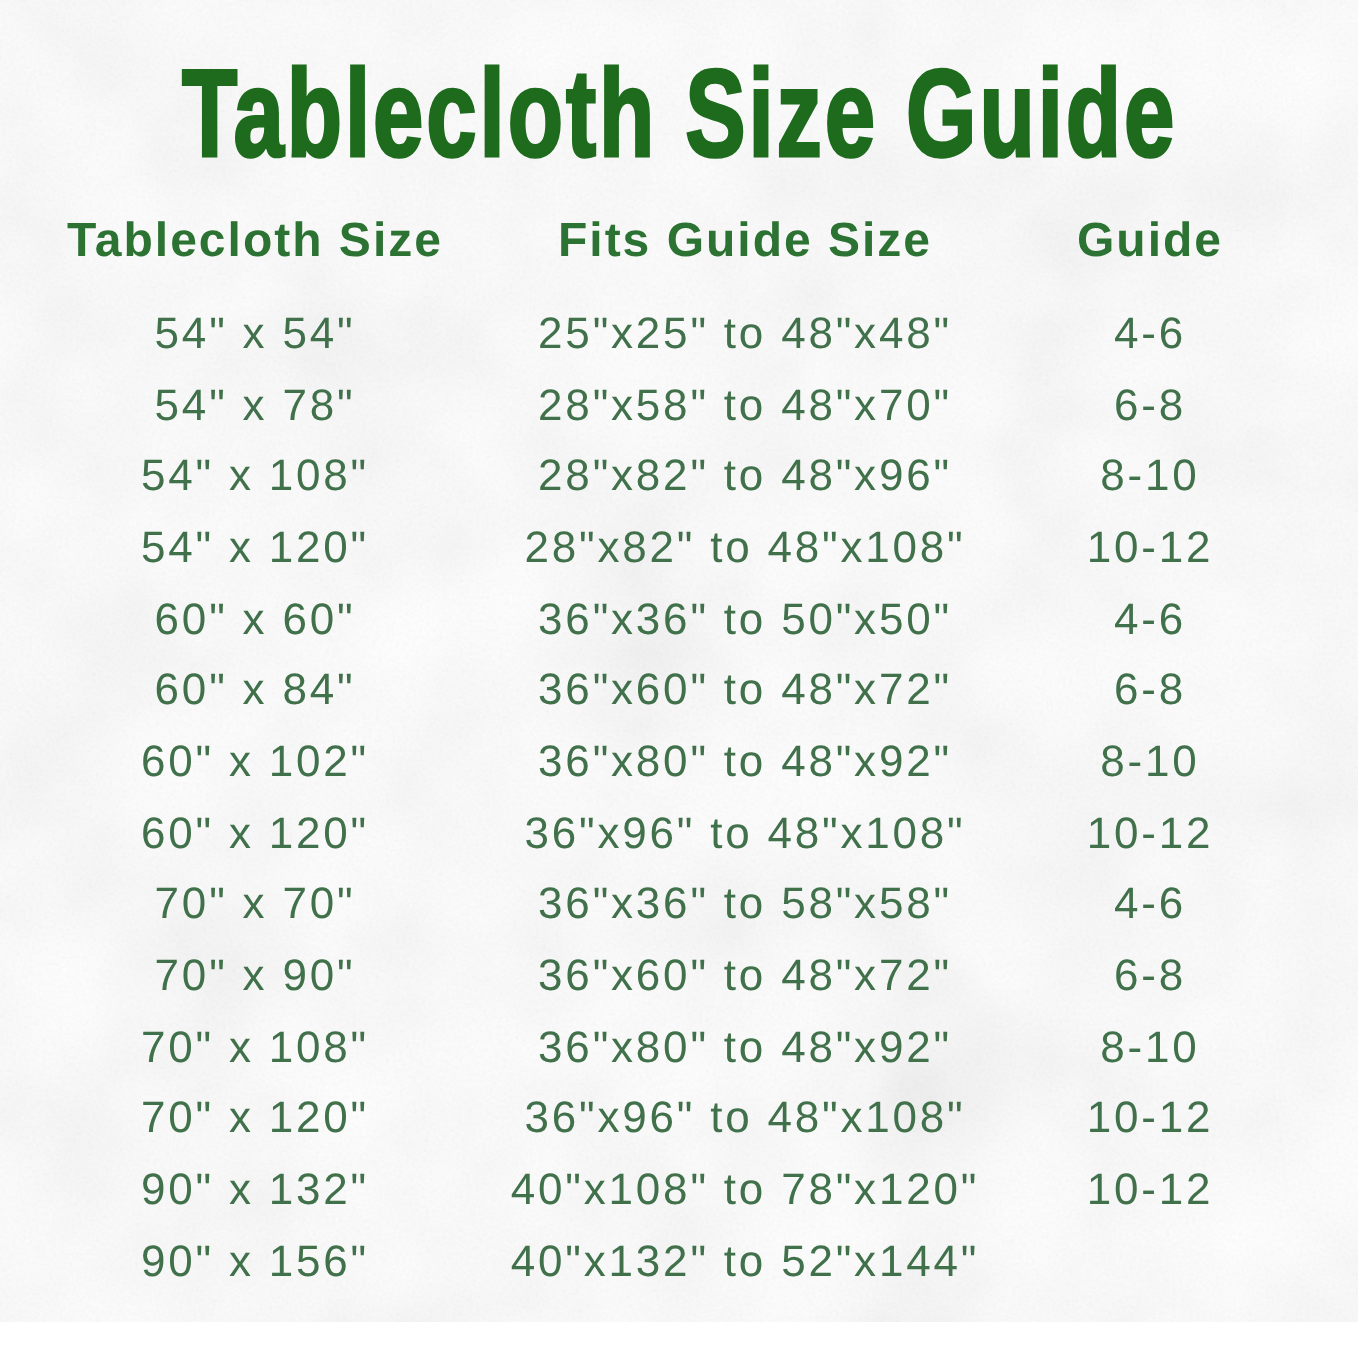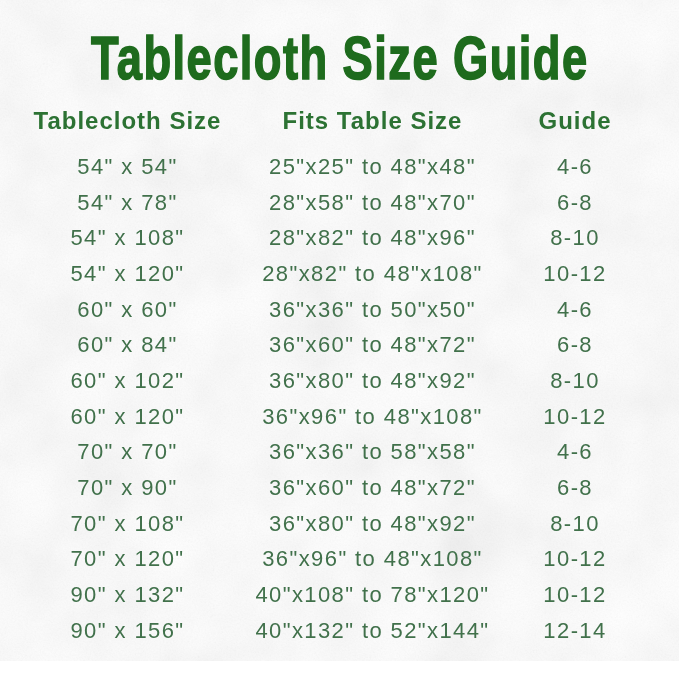--- a/index.html
+++ b/index.html
@@ -83,21 +83,21 @@
     <rect width="100%" height="100%" filter="url(#grain)" opacity="0.08"></rect>
   </svg>
 
   <div class="content">
     <div class="title-wrap">
       <div class="title">Tablecloth Size Guide</div>
     </div>
 
     <div class="grid-row header-row">
       <div>Tablecloth Size</div>
-      <div>Fits Table Size</div>
+      <div>Fits Guide Size</div>
       <div>Guide</div>
     </div>
 
     <div class="rows">
         <div class="grid-row data-row">
     <div>54" x 54"</div>
     <div>25"x25" to 48"x48"</div>
     <div>4-6</div>
   </div>
         <div class="grid-row data-row">
@@ -156,17 +156,16 @@
     <div>10-12</div>
   </div>
         <div class="grid-row data-row">
     <div>90" x 132"</div>
     <div>40"x108" to 78"x120"</div>
     <div>10-12</div>
   </div>
         <div class="grid-row data-row">
     <div>90" x 156"</div>
     <div>40"x132" to 52"x144"</div>
-    <div>12-14</div>
   </div>
       </div>
   </div>
 </div>
 
 </body></html>

